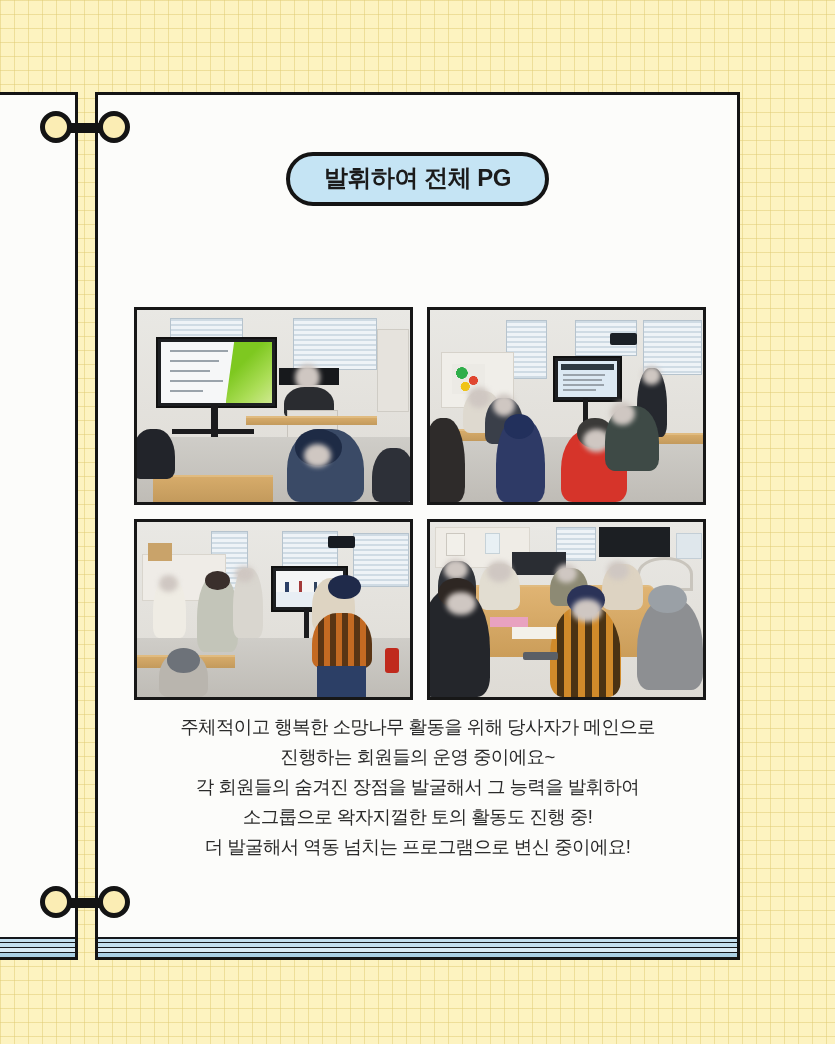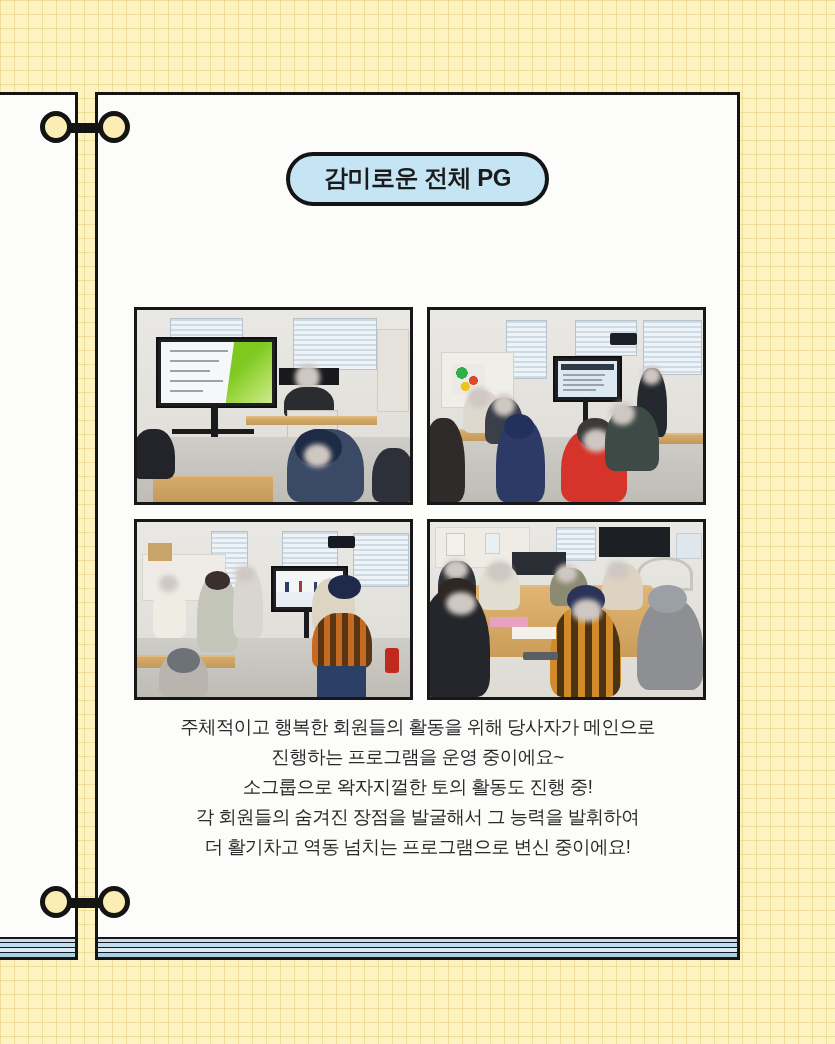--- a/index.html
+++ b/index.html
@@ -230,21 +230,21 @@
   </div>
   <div class="clasp clasp-bot">
     <div class="bar"></div>
     <div class="ring ring-l"></div>
     <div class="ring ring-r"></div>
   </div>
 
   <div class="content">
 
     <div class="badge-wrap">
-      <div class="badge">감미로운 전체 PG</div>
+      <div class="badge">발휘하여 전체 PG</div>
     </div>
 
 
     <div class="photo-grid">
 
       <div class="photo">
         <div class="photo-inner">
           <div class="sc wall"></div>
           <div class="sc blind" style="left:12%;top:4%;width:26%;height:20%;"></div>
           <div class="sc blind" style="left:57%;top:4%;width:30%;height:26%;"></div>
@@ -385,21 +385,21 @@
           <div class="sc head" style="left:80%;top:36%;width:14%;height:16%;background:#9aa0a6;"></div>
           <div class="sc" style="left:30%;top:60%;width:16%;height:7%;background:#f3f1ea;"></div>
           <div class="sc" style="left:22%;top:54%;width:14%;height:6%;background:#e8a2c0;"></div>
           <div class="sc" style="left:34%;top:74%;width:13%;height:5%;background:#5a5f66;border-radius:2px;"></div>
         </div>
       </div>
 
     </div>
 
     <div class="body-text">
-      <span class="line">주체적이고 행복한 회원들의 활동을 위해 당사자가 메인으로</span>
-      <span class="line">진행하는 프로그램을 운영 중이에요~</span>
+      <span class="line">주체적이고 행복한 소망나무 활동을 위해 당사자가 메인으로</span>
+      <span class="line">진행하는 회원들의 운영 중이에요~</span>
+      <span class="line">각 회원들의 숨겨진 장점을 발굴해서 그 능력을 발휘하여</span>
       <span class="line">소그룹으로 왁자지껄한 토의 활동도 진행 중!</span>
-      <span class="line">각 회원들의 숨겨진 장점을 발굴해서 그 능력을 발휘하여</span>
-      <span class="line">더 활기차고 역동 넘치는 프로그램으로 변신 중이에요!</span>
+      <span class="line">더 발굴해서 역동 넘치는 프로그램으로 변신 중이에요!</span>
     </div>
 
   </div>
 </div>
 
 </body></html>

